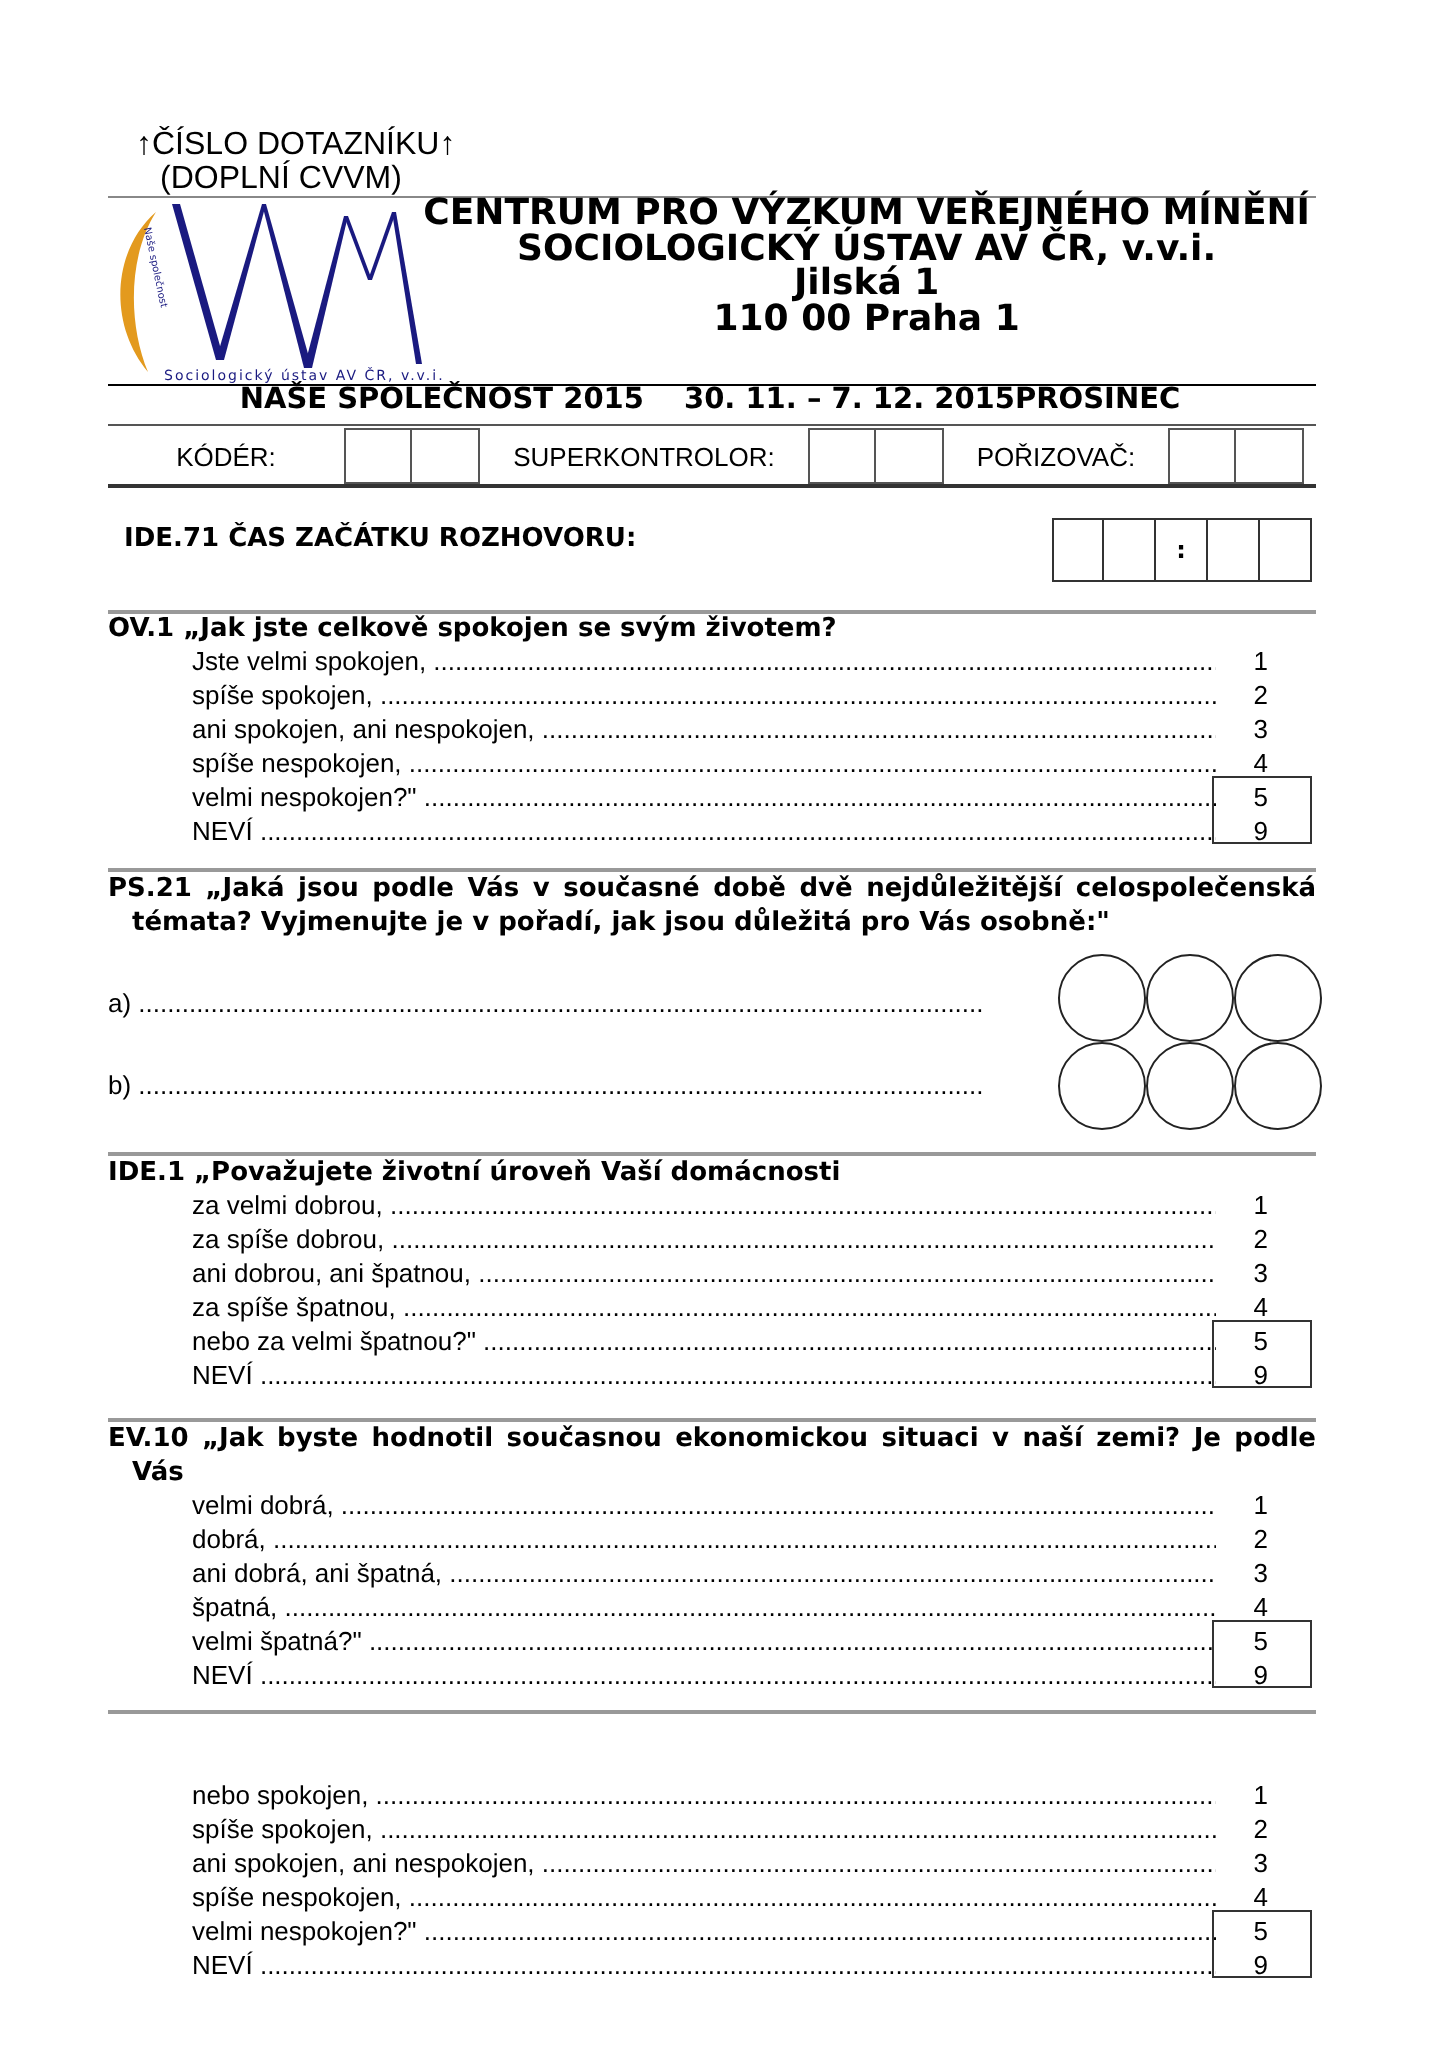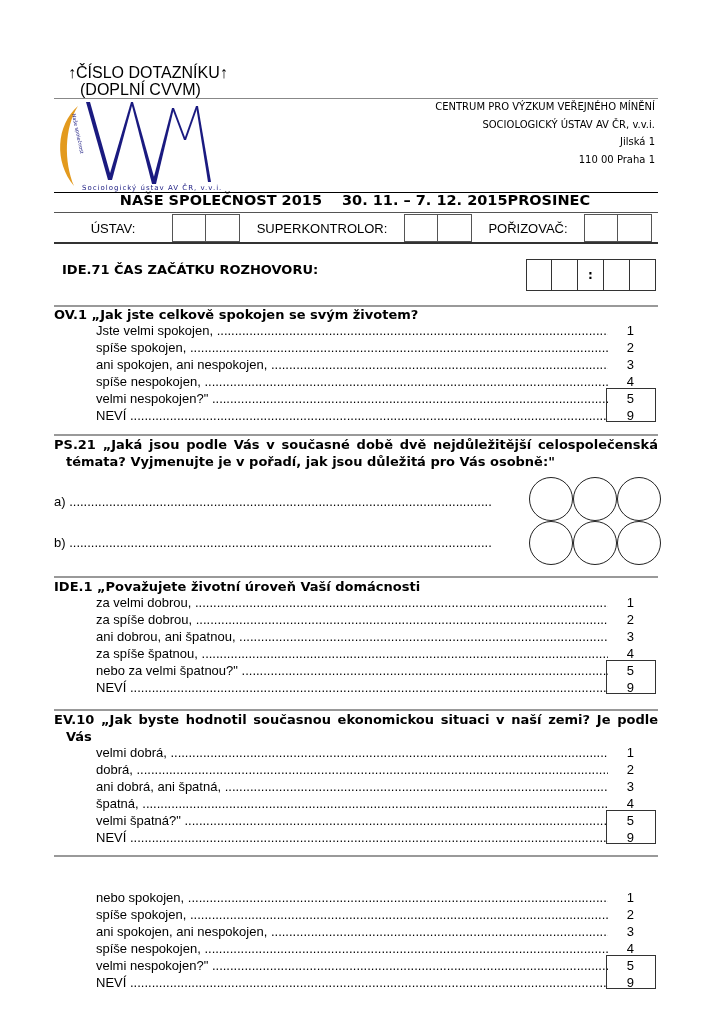--- a/index.html
+++ b/index.html
@@ -3,21 +3,21 @@
 <meta charset="utf-8">
 <style>
   html, body { margin:0; padding:0; background:#ffffff; }
   body { width:725px; height:1024px; position:relative; overflow:hidden; font-family:"DejaVu Sans", "Liberation Sans", sans-serif; color:#000; }
   .abs { position:absolute; }
   .hline { position:absolute; height:0; border-top:1px solid #888; }
   .hline.dark { border-top:2px solid #333; }
   .hline.black { border-top:1px solid #000; }
   .cvvm-note { left:68px; top:64px; font-size:16px; line-height:17px; font-family:"Liberation Sans", sans-serif; }
   .cvvm-note div:nth-child(2){ padding-left:12px; }
-  .org { right:70px; top:98px; text-align:right; font-weight:normal; font-size:10px; line-height:17.5px; }
+  .org { right:70px; top:98px; text-align:center; font-weight:bold; font-size:18px; line-height:17.5px; }
   .survey-row { left:54px; top:192px; width:602px; font-weight:bold; font-size:14.5px; display:flex; justify-content:center; }
   .coders { left:54px; top:213px; width:602px; height:30px; display:flex; align-items:center; font-size:13px; font-family:"Liberation Sans", sans-serif; }
   .coder-label { text-align:center; }
   .cell { width:34px; height:28px; border:1px solid #555; box-sizing:border-box; }
   .cells { display:flex; height:28px; }
   .cells .cell + .cell { border-left:none; }
   .time-q { left:62px; top:262px; font-weight:bold; font-size:13px; }
   .time-box { left:526px; top:259px; display:flex; }
   .time-box .tc { width:26px; height:32px; border:1px solid #333; box-sizing:border-box; display:flex; align-items:center; justify-content:center; font-weight:bold; font-size:12px; }
   .time-box .tc + .tc { border-left:none; }
@@ -74,21 +74,21 @@
 
 <div class="abs survey-row">
   <span>NAŠE SPOLEČNOST 2015</span>
   <span style="margin-left:20px;">30. 11. – 7. 12. 2015</span>
   <span>PROSINEC</span>
 </div>
 
 <div class="hline" style="left:54px; top:212px; width:604px; border-color:#555;"></div>
 
 <div class="abs coders">
-  <span class="coder-label" style="width:118px;">ÚSTAV:</span>
+  <span class="coder-label" style="width:118px;">KÓDÉR:</span>
   <div class="cells">
     <div class="cell"></div>
     <div class="cell"></div>
   </div>
   <span class="coder-label" style="width:164px;">SUPERKONTROLOR:</span>
   <div class="cells">
     <div class="cell"></div>
     <div class="cell"></div>
   </div>
   <span class="coder-label" style="width:112px;">POŘIZOVAČ:</span>

